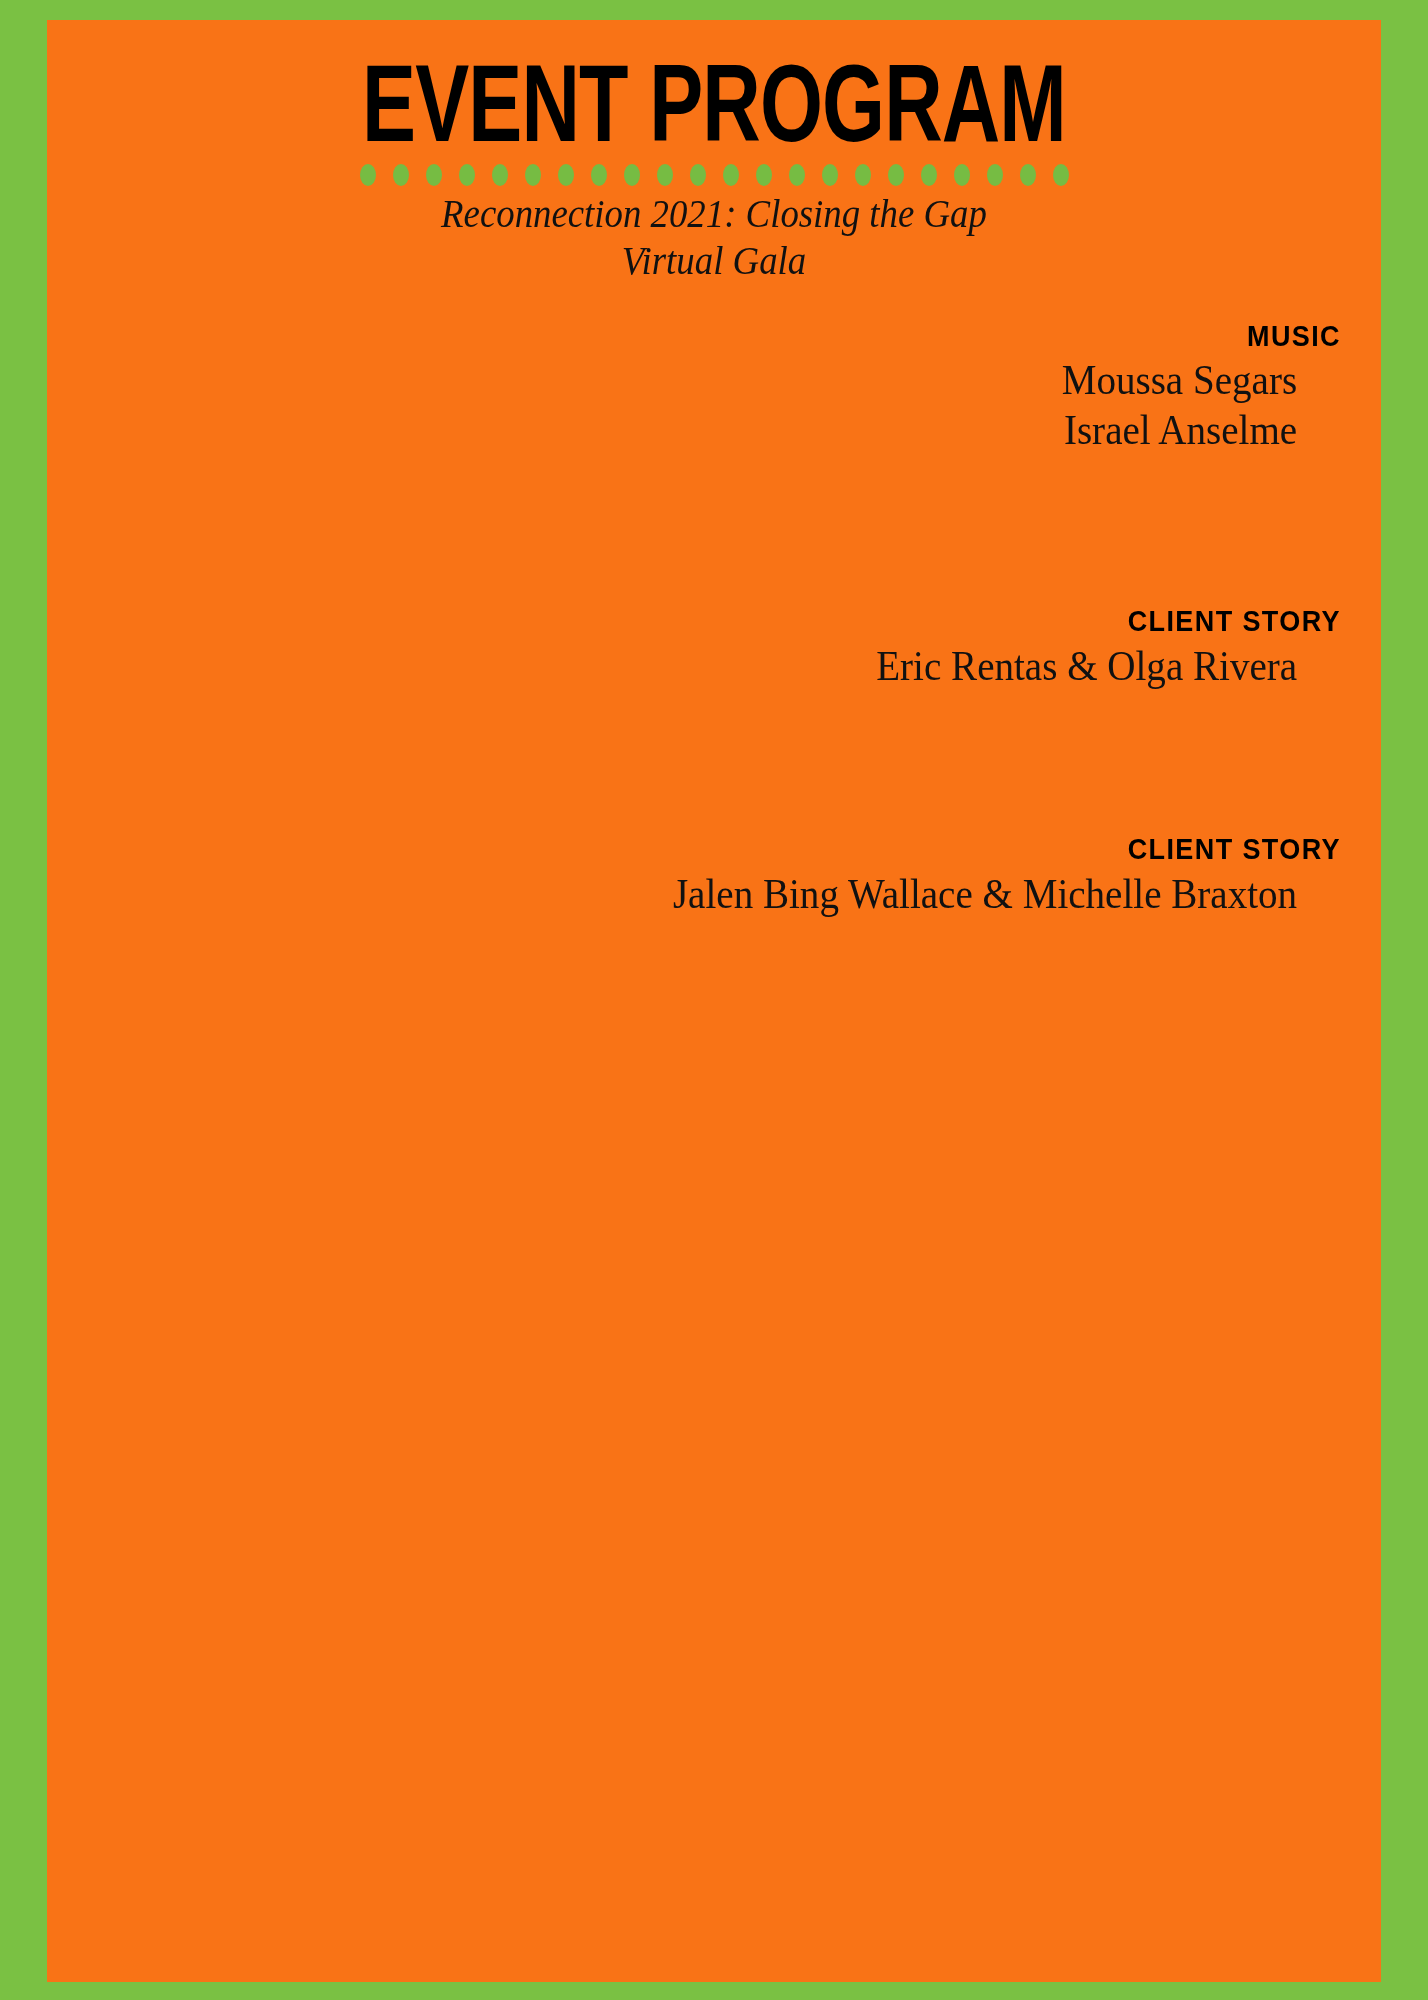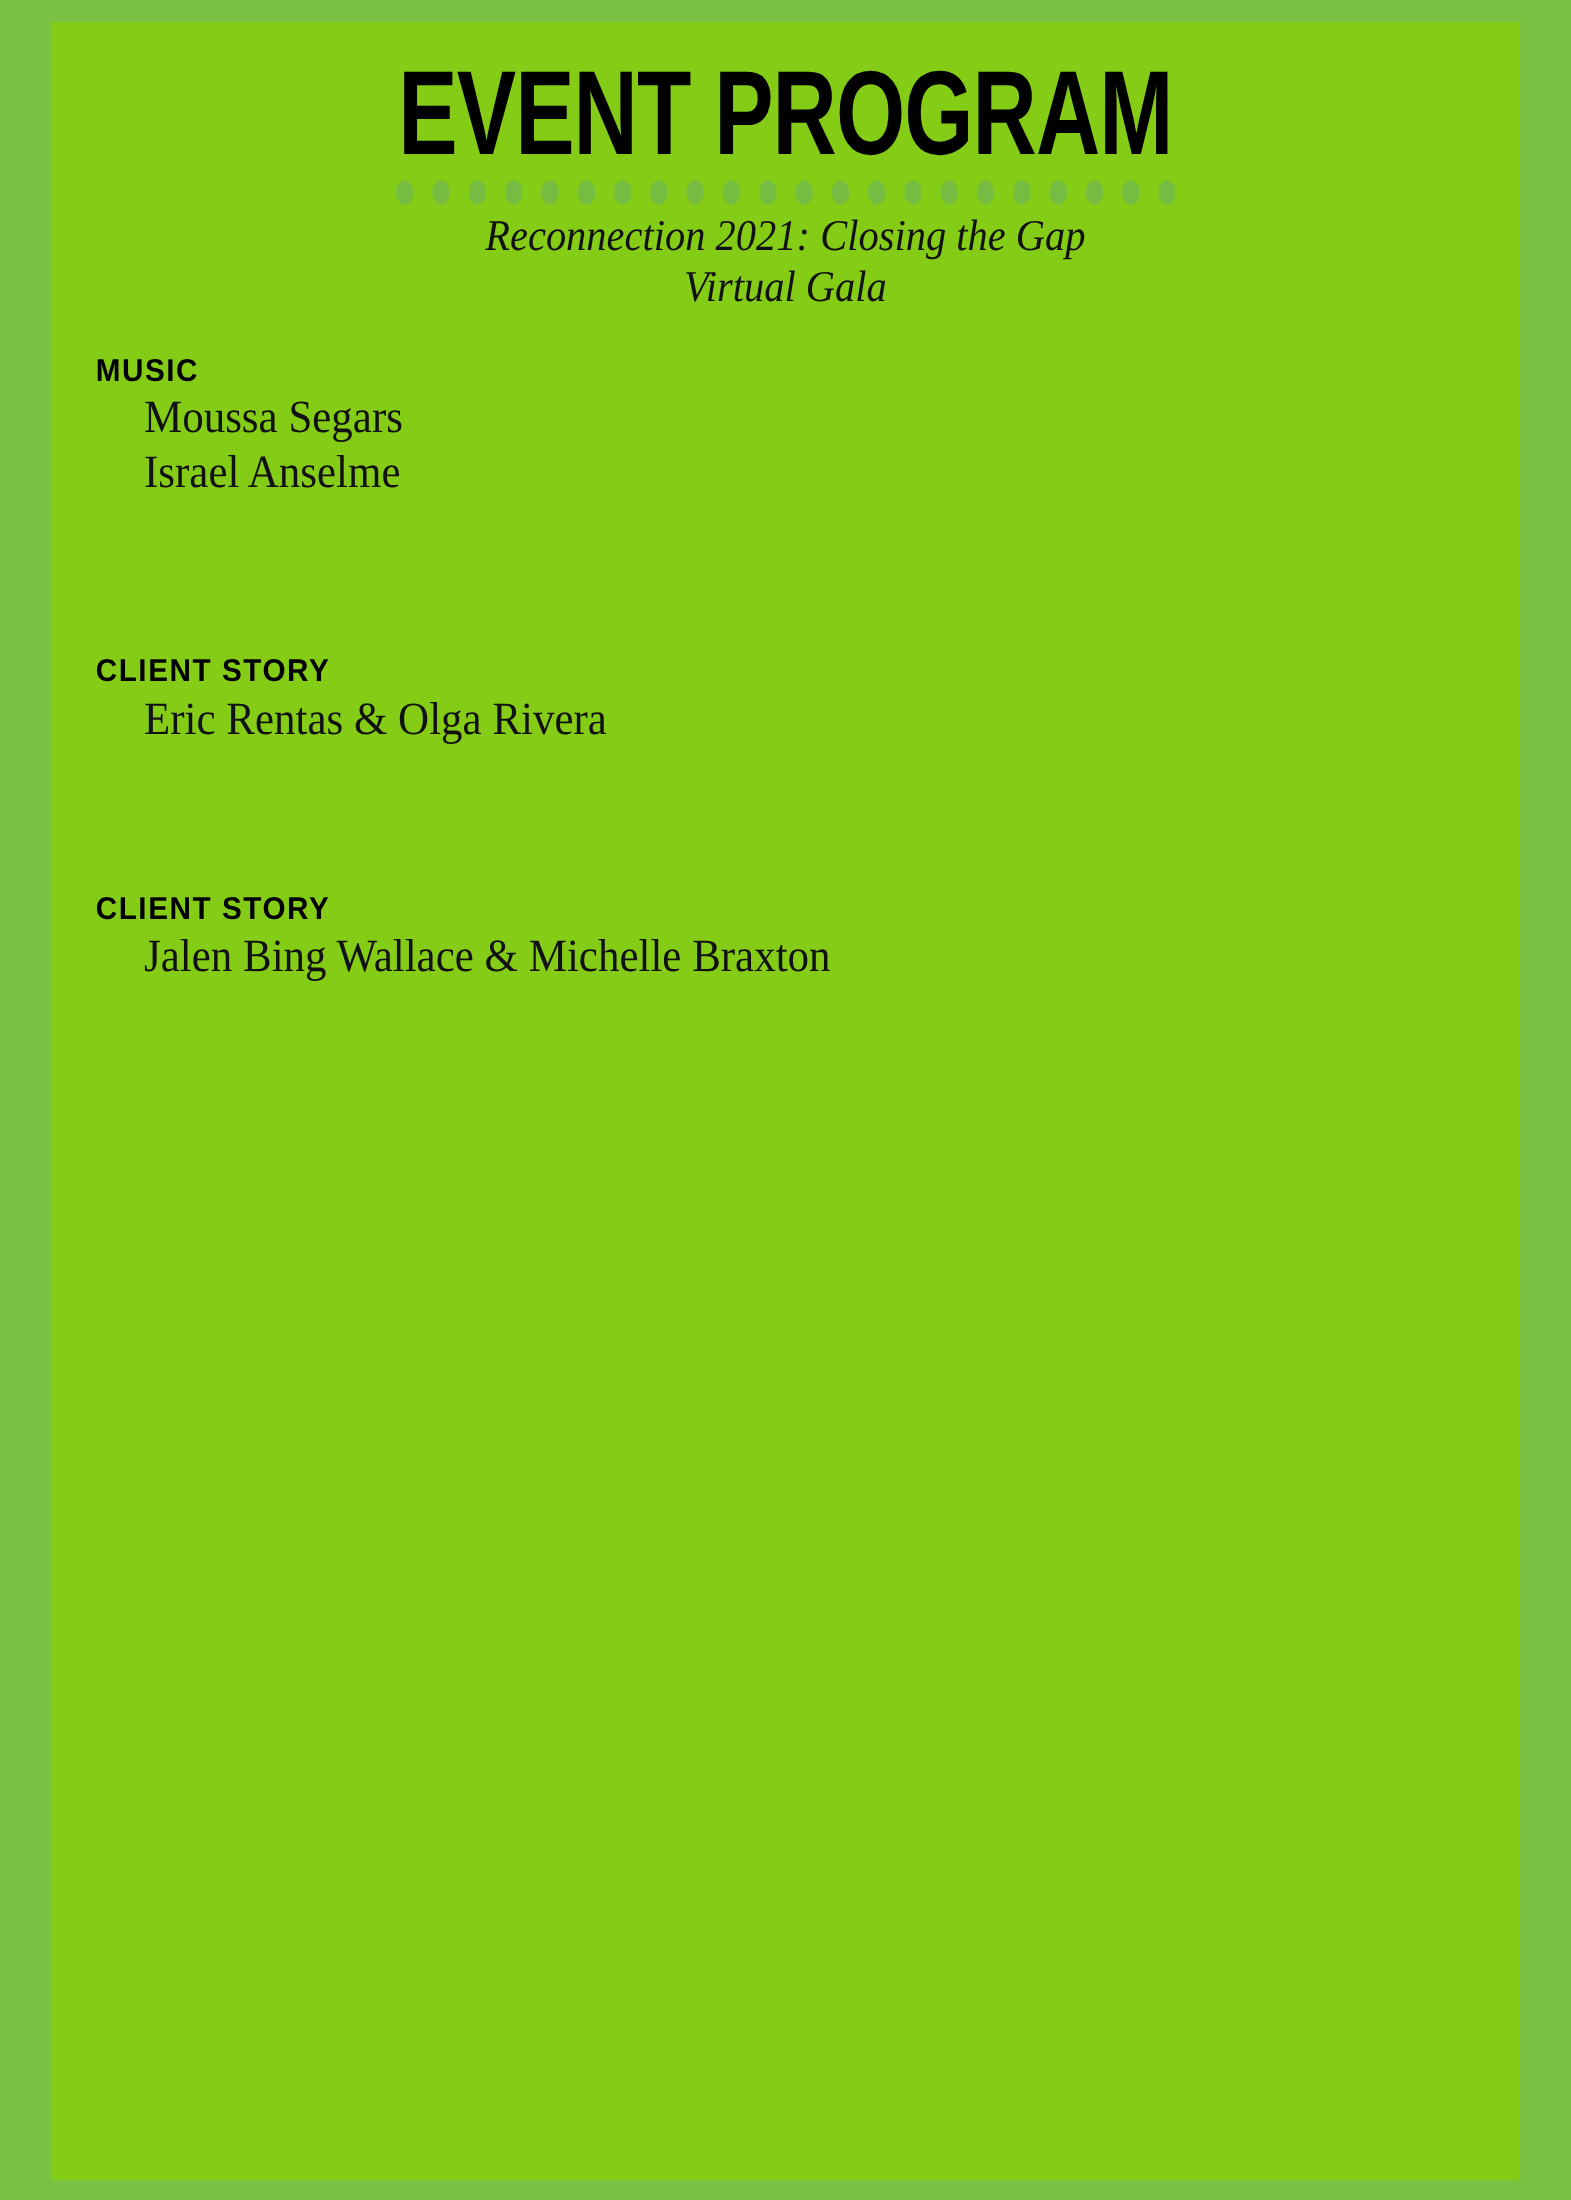--- a/index.html
+++ b/index.html
@@ -20,21 +20,21 @@
     width: 1428px;
     height: 2000px;
     background: #7AC143;
     box-sizing: border-box;
     padding: 20px 47px 18px 47px;
   }
   .page-inner {
     position: relative;
     width: 100%;
     height: 100%;
-    background: #84cc16;
+    background: #f97316;
     box-sizing: border-box;
     padding: 22px 40px 30px 40px;
     overflow: hidden;
   }
 
   
   .title {
     text-align: center;
     font-family: "Liberation Sans", sans-serif;
     font-weight: bold;
@@ -75,21 +75,22 @@
     margin: 2px 0 0 0;
   }
   .subtitle div { white-space: nowrap; }
 
   
   .program {
     margin-top: 36px;
   }
 
   .block {
-    text-align: left;
+    text-align: right;
+    margin-top: 12px;
   }
 
   .sec-head {
     font-family: "Liberation Sans", sans-serif;
     font-weight: bold;
     font-size: 27px;
     letter-spacing: 1.4px;
     color: #000000;
     text-transform: uppercase;
     transform: scaleY(1.06);

